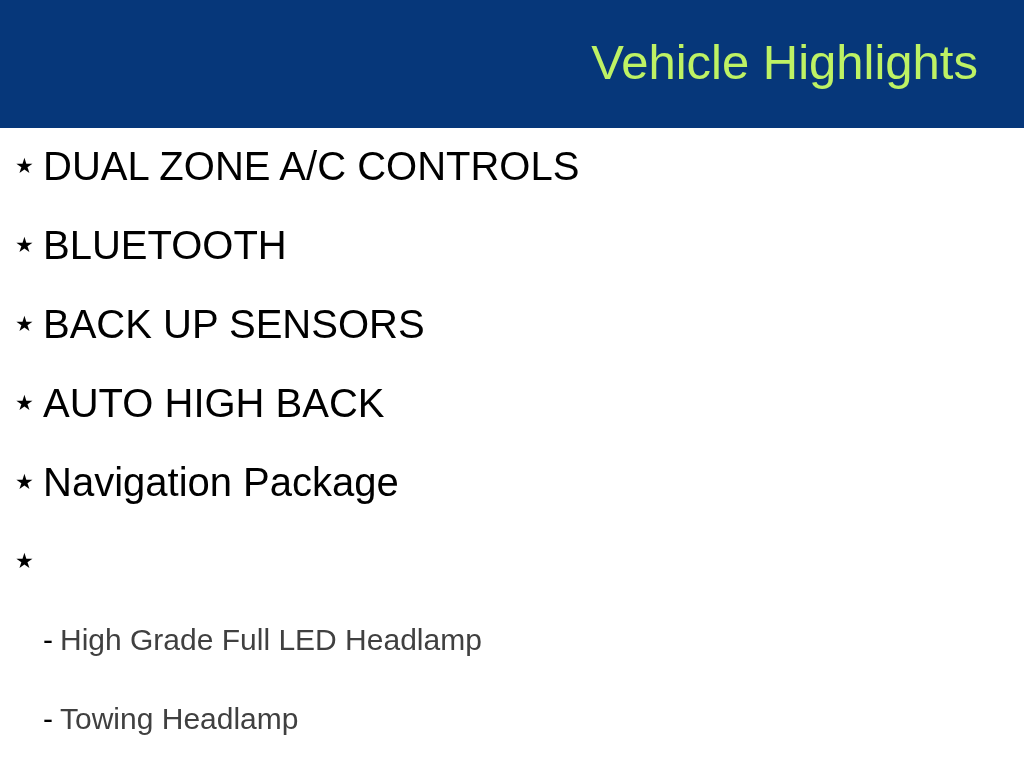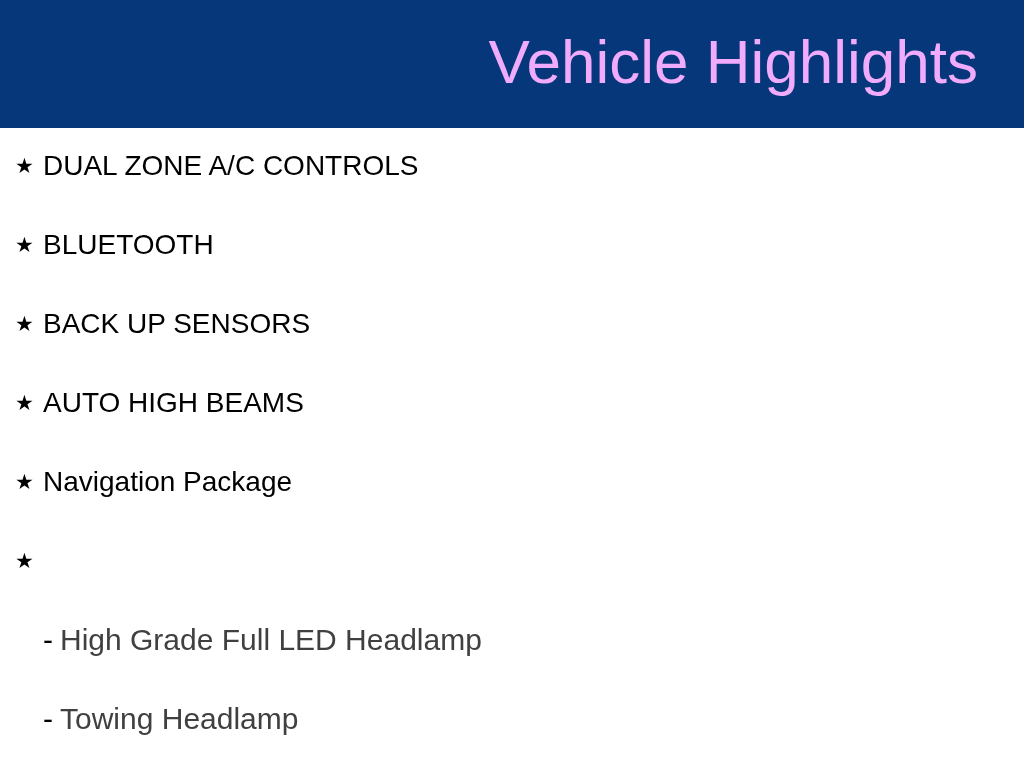--- a/index.html
+++ b/index.html
@@ -26,23 +26,23 @@
     left: 0;
     width: 1024px;
     height: 128px;
     background: #06377a;
     display: flex;
     align-items: center;
     justify-content: flex-end;
   }
 
   .slide-title {
-    color: #f0abfc;
+    color: #bef264;
     font-family: "Liberation Sans", sans-serif;
-    font-size: 62px;
+    font-size: 49px;
     font-weight: 400;
     line-height: 1;
     letter-spacing: 0px;
     padding-right: 46px;
     padding-bottom: 4px;
     white-space: nowrap;
   }
 
   
   .body-area {
@@ -65,21 +65,21 @@
   .bullet-marker {
     width: 28px;
     flex: 0 0 28px;
     font-size: 21px;
     line-height: 36px;
     color: #000000;
     text-align: left;
   }
 
   .bullet-text {
-    font-size: 28px;
+    font-size: 40px;
     line-height: 36px;
     color: #000000;
     font-weight: 400;
     white-space: nowrap;
   }
 
   .sub-row {
     position: relative;
     height: 79px;
     display: flex;
@@ -123,21 +123,21 @@
       <span class="bullet-text">BLUETOOTH</span>
     </div>
 
     <div class="bullet-row">
       <span class="bullet-marker">★</span>
       <span class="bullet-text">BACK UP SENSORS</span>
     </div>
 
     <div class="bullet-row">
       <span class="bullet-marker">★</span>
-      <span class="bullet-text">AUTO HIGH BEAMS</span>
+      <span class="bullet-text">AUTO HIGH BACK</span>
     </div>
 
     <div class="bullet-row">
       <span class="bullet-marker">★</span>
       <span class="bullet-text">Navigation Package</span>
     </div>
 
     <div class="bullet-row">
       <span class="bullet-marker">★</span>
     </div>

